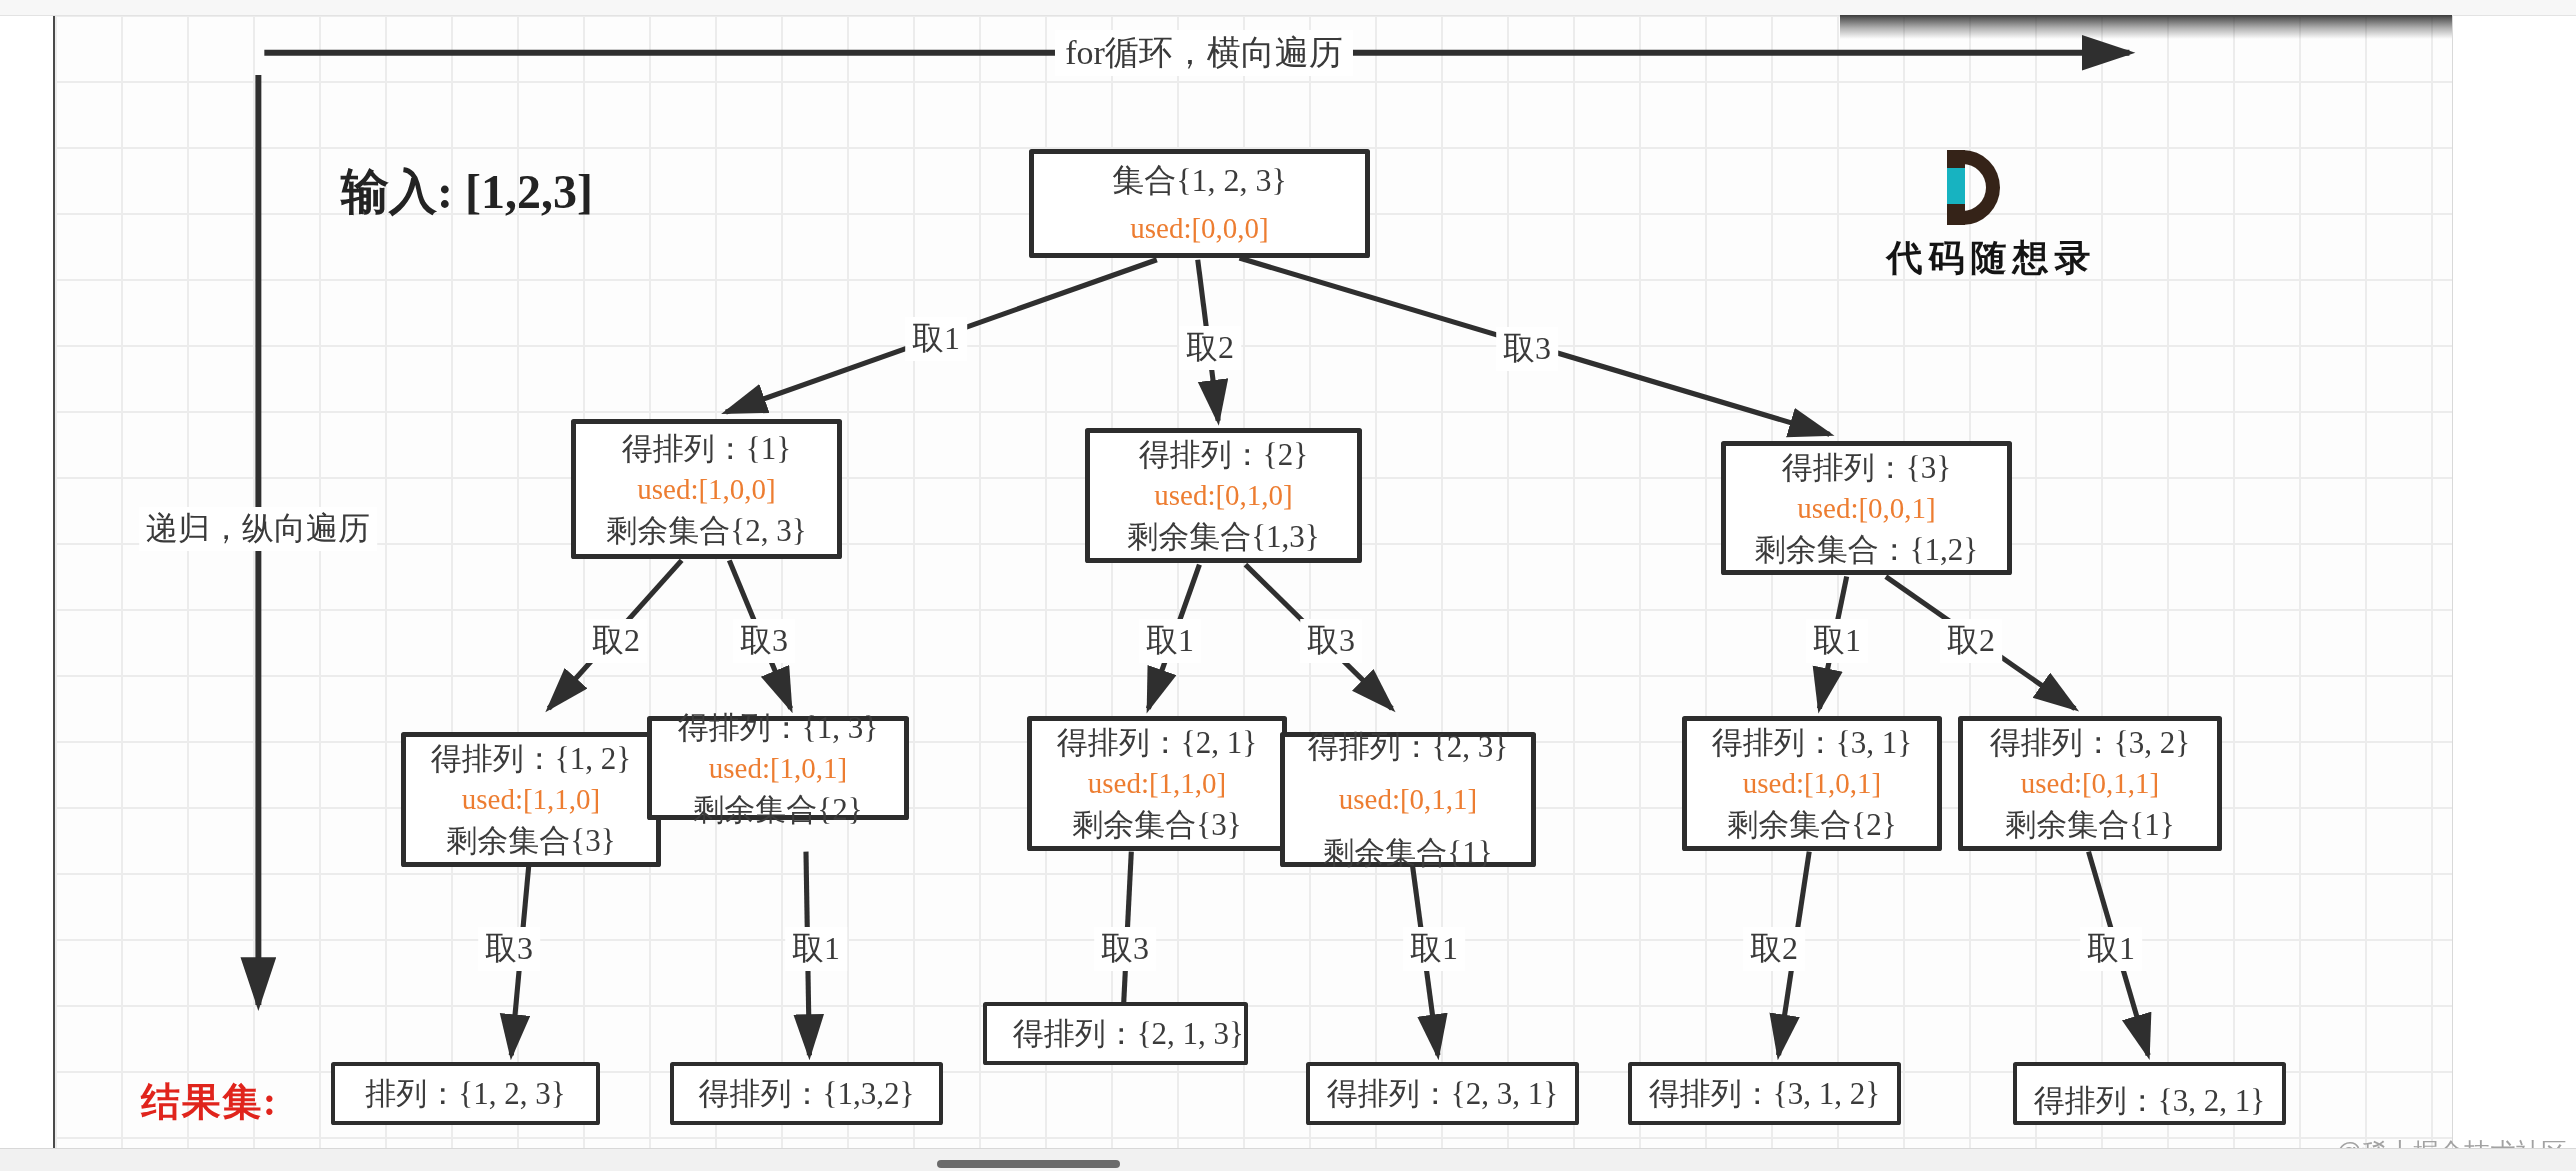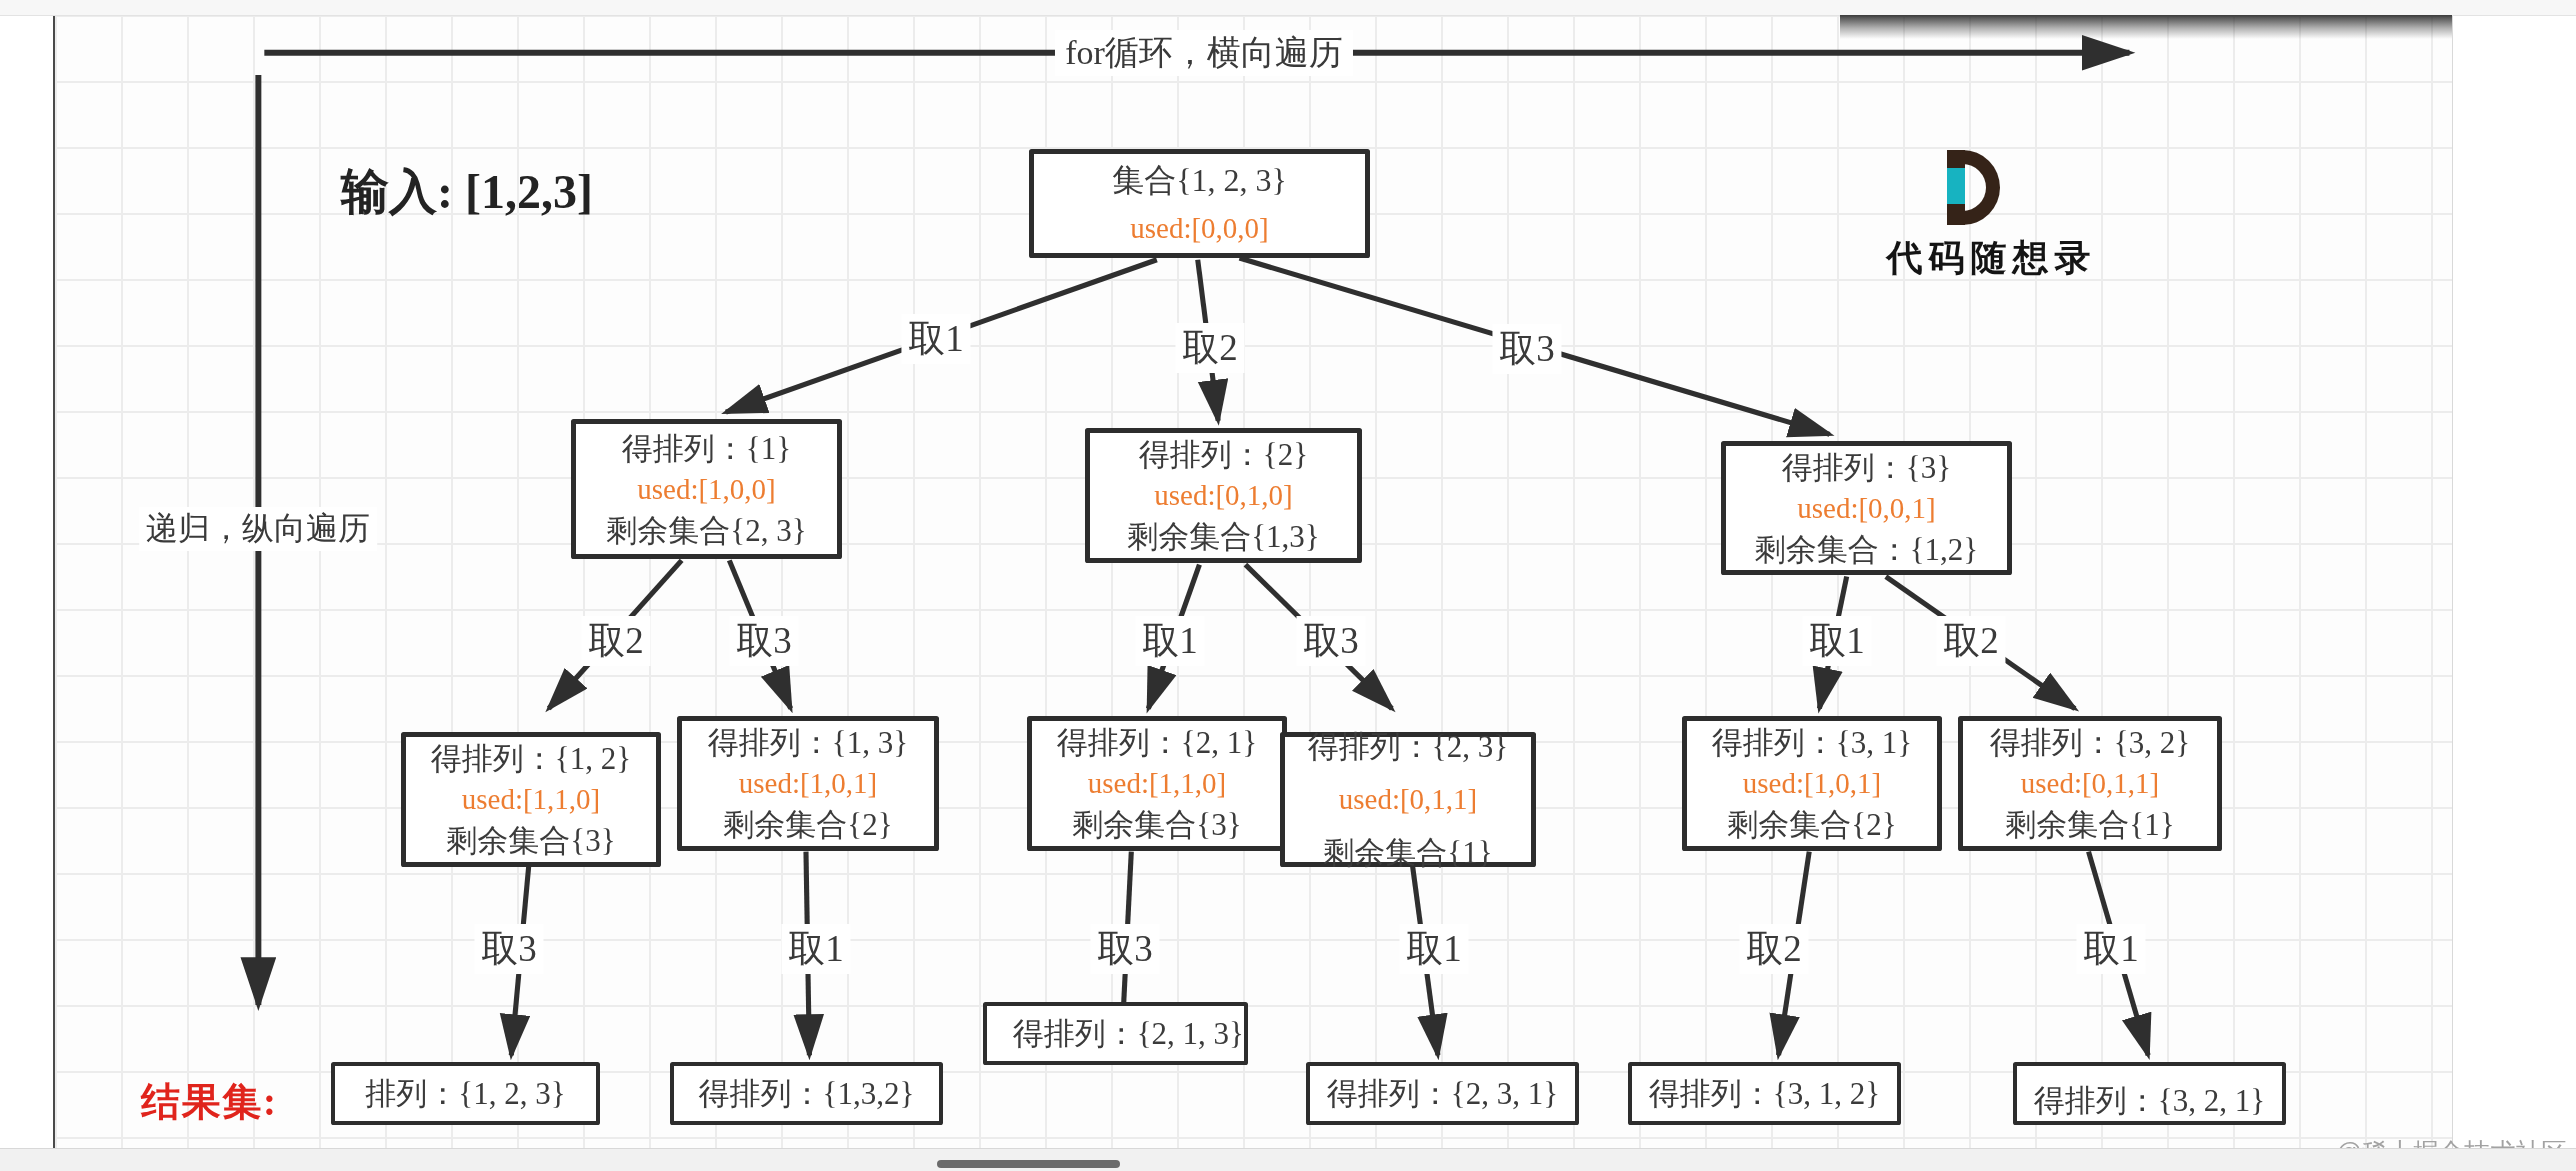--- a/index.html
+++ b/index.html
@@ -21,21 +21,21 @@
   svg.edges{position:absolute;left:0;top:0;}
   
   .node{position:absolute;background:#fff;border:5.1px solid #2d2d2d;border-radius:2.6px;
         display:flex;flex-direction:column;justify-content:center;align-items:center;
         font-size:31px;line-height:41px;color:#3b3b3b;text-align:center;box-sizing:border-box;}
   .node .used{color:#ed7d31;font-size:29px;}
   .node.root{font-size:32px;line-height:48px;}
   .node.result{flex-direction:row;font-size:31px;}
   
   .elabel{position:absolute;transform:translate(-50%,-50%);background:#fff;padding:0 6.8px;
-          font-size:37px;color:#3a3a3a;white-space:nowrap;}
+          font-size:32px;color:#3a3a3a;white-space:nowrap;}
   .axislabel{position:absolute;transform:translate(-50%,-50%);background:#fff;padding:0 10.2px;
              font-size:34px;color:#3a3a3a;white-space:nowrap;}
   .inputlabel{position:absolute;left:341px;top:160px;font-size:48px;font-weight:bold;color:#232323;}
   .resultlabel{position:absolute;left:141px;top:1075px;font-size:39px;font-weight:bold;color:#e0241c;letter-spacing:1.7px;}
   
   .logo{position:absolute;left:1872px;top:150px;width:239px;}
   .logo-d{position:relative;width:53px;height:75px;margin-left:75px;}
   .d-bowl{position:absolute;left:5.1px;top:0;width:48px;height:75px;box-sizing:border-box;
           border:14.5px solid #352318;border-left:none;border-radius:0 39px 39px 0;}
   .d-stem{position:absolute;left:0;top:0;width:18px;height:75px;
@@ -125,21 +125,21 @@
   <div class="elabel" style="left:1170px;top:641px;">取1</div>
   <div class="elabel" style="left:1331px;top:641px;">取3</div>
   <div class="elabel" style="left:1837px;top:641px;">取1</div>
   <div class="elabel" style="left:1971px;top:641px;">取2</div>
 
   <div class="node" style="left:401px;top:716px;width:260px;height:135px;margin-top:16px;">
     <div>得排列：{1, 2}</div>
     <div class="used">used:[1,1,0]</div>
     <div>剩余集合{3}</div>
   </div>
-  <div class="node" style="left:677px;top:716px;width:262px;height:135px;">
+  <div class="node" style="left:647px;top:716px;width:262px;height:104px;">
     <div>得排列：{1, 3}</div>
     <div class="used">used:[1,0,1]</div>
     <div>剩余集合{2}</div>
   </div>
   <div class="node" style="left:1004px;top:716px;width:260px;height:135px;margin-left:23px;">
     <div>得排列：{2, 1}</div>
     <div class="used">used:[1,1,0]</div>
     <div>剩余集合{3}</div>
   </div>
   <div class="node" style="left:1280px;top:732px;width:256px;height:135px;gap:12px;">

